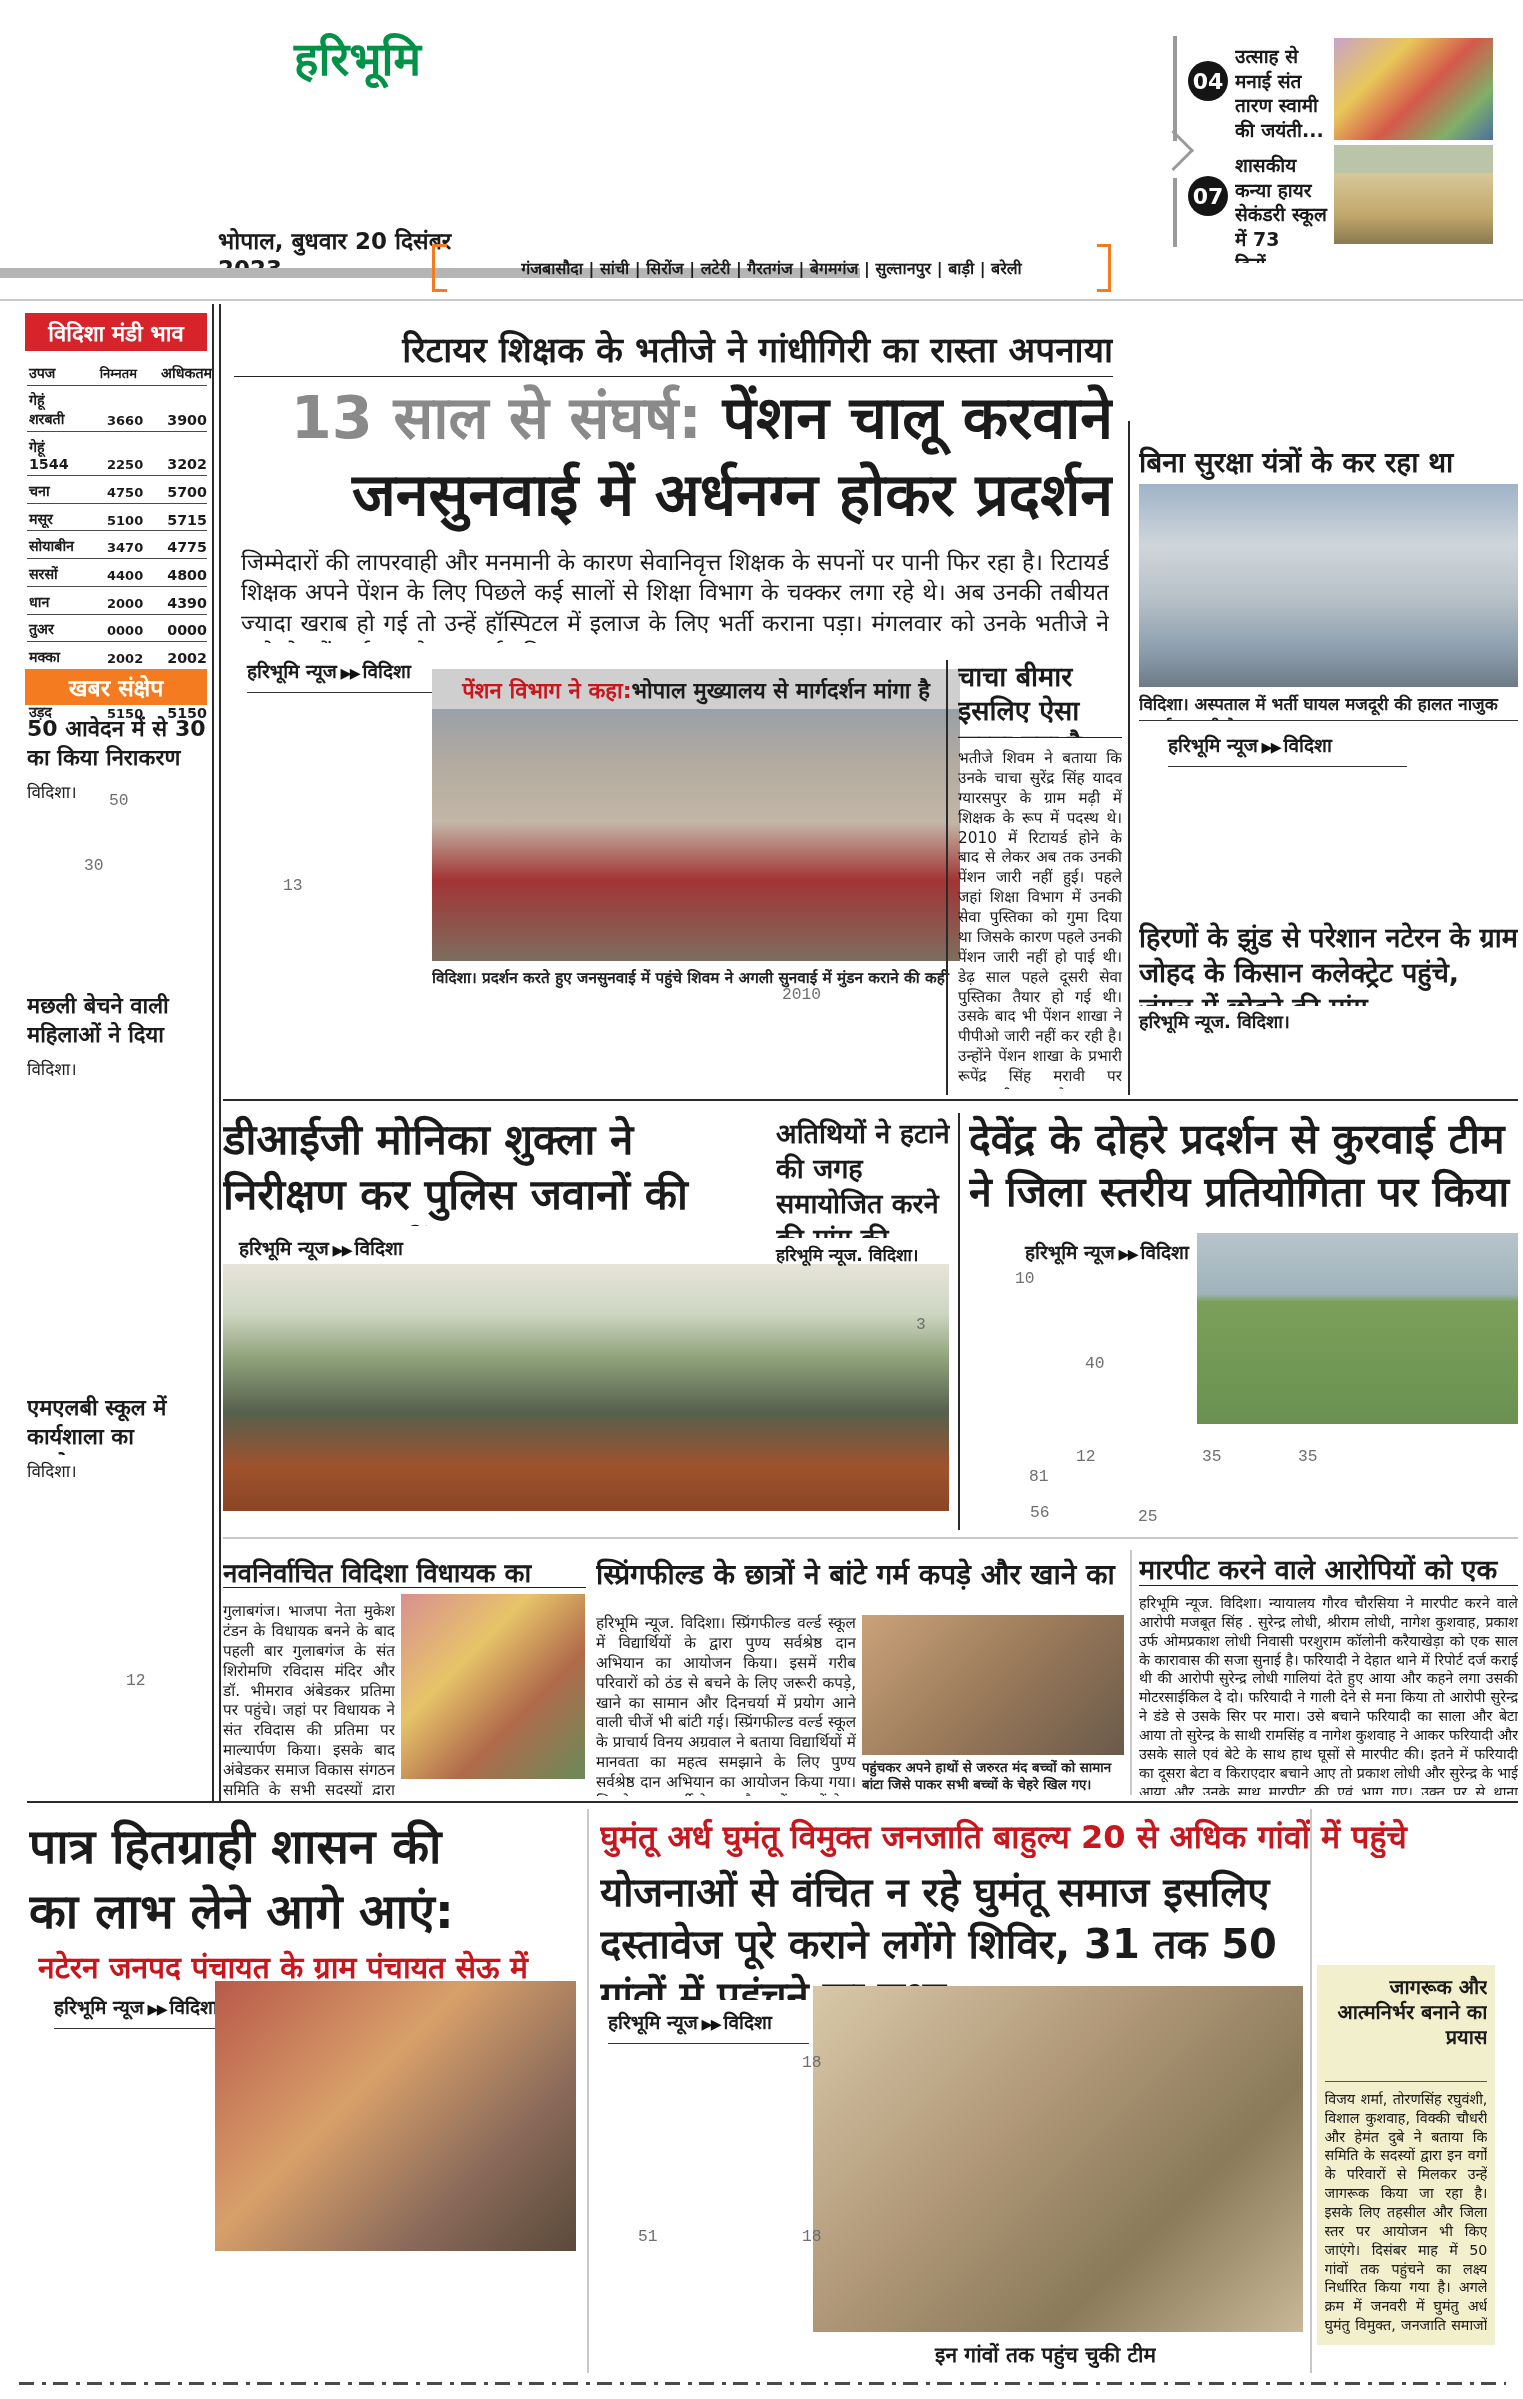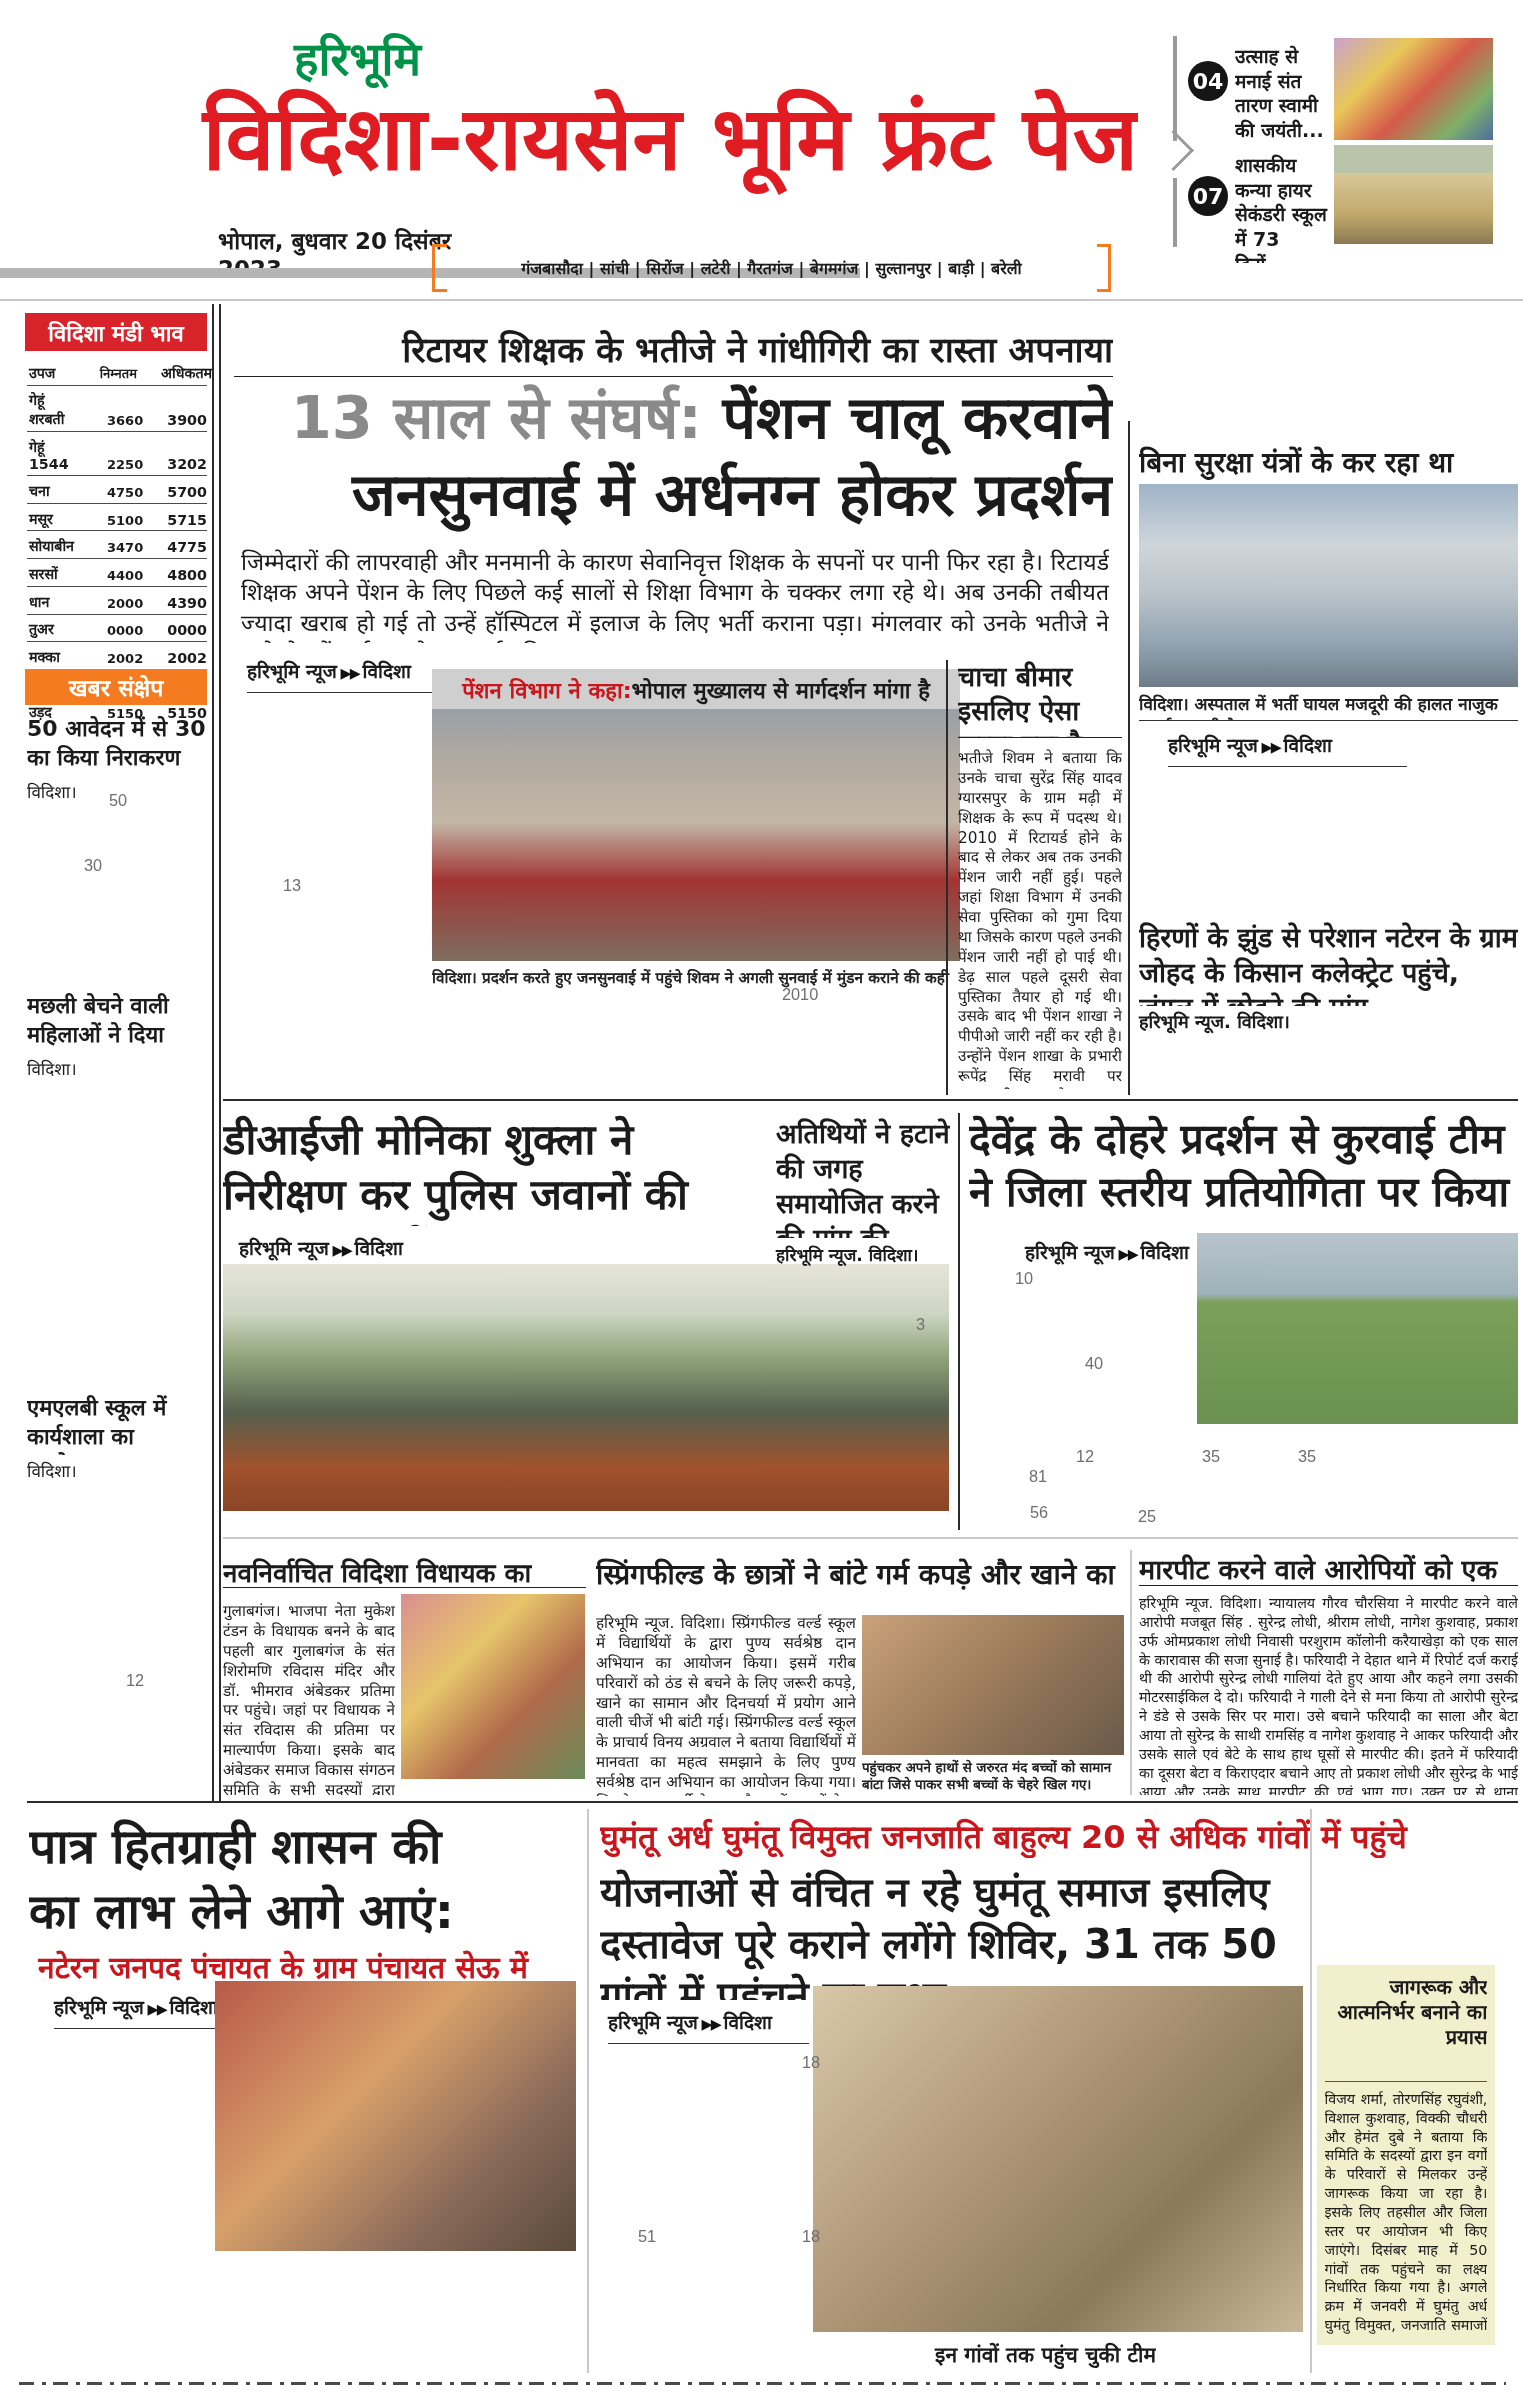--- a/index.html
+++ b/index.html
@@ -24,36 +24,35 @@
   .ph-hospital{background:linear-gradient(180deg,#9fb3c8 0%,#cfd6db 30%,#b9c2c9 55%,#8fa1b0 80%,#6e7b87 100%);}
   .ph-police{background:linear-gradient(180deg,#e7e4da 0%,#cdd6c2 20%,#8fa37a 38%,#55604e 60%,#a0522d 82%,#8a4526 100%);}
   .ph-cricket{background:linear-gradient(180deg,#b8c4cc 0%,#9fb3ba 32%,#7ba05b 36%,#6a9150 100%);}
   .ph-felicit{background:linear-gradient(135deg,#d89090 0%,#e7c46a 35%,#b06a4a 65%,#6a8a5a 100%);}
   .ph-kids{background:linear-gradient(135deg,#caa27a 0%,#9a7a5a 50%,#6a5a4a 100%);}
   .ph-event{background:linear-gradient(135deg,#b85a4a 0%,#d8a06a 40%,#8a6a5a 72%,#5a4a3a 100%);}
   .ph-survey{background:linear-gradient(135deg,#d8c8a8 0%,#b09878 40%,#8a7a5a 70%,#c8b898 100%);}
   .byline{font-weight:700;font-size:19px;white-space:nowrap;}
   .dbl-arrow{color:#111;font-size:14.3px;letter-spacing:-1.9px;margin:0 3.8px;}
   .caption{font-weight:700;color:#222;}
-  .stray{position:absolute;color:#6f6f6f;font-size:16.3px;font-family:Liberation Sans, sans-serif;}
+  .stray{position:absolute;color:#6f6f6f;font-size:16.3px;font-family:Liberation Mono, monospace;}
   .mrow{display:flex;border-bottom:1px solid #4a4a4a;align-items:flex-end;gap:24px;}
   .mrow .c1{width:82px;font-size:14.3px;font-weight:700;padding:4.8px 0 2.9px 1.9px;}
   .mrow .c2{width:48px;font-size:13px;font-weight:700;padding:4.8px 0 2.9px 0;}
   .mrow .c3{width:46px;font-size:14.3px;font-weight:700;padding:4.8px 0 2.9px 0;}
   .titlebox{color:#fff;font-weight:700;display:flex;align-items:center;justify-content:center;}
   .circle{background:#151515;color:#fff;border-radius:50%;display:flex;align-items:center;justify-content:center;font-weight:700;}
   .dashline{height:2.9px;background:repeating-linear-gradient(90deg,#4a4a4a 0 15.3px,transparent 15.3px 23px,#4a4a4a 23px 27px,transparent 27px 34px);}
 </style>
 </head>
 <body>
 
 <div class="page">
 
   <div class="abs b green center" style="left:220px;top:36px;width:201px;font-size:46px;line-height:1;">हरिभूमि</div>
-  <div class="abs b red center clip" style="left:29px;top:82px;width:1109px;height:130px;font-size:88px;line-height:1.3;">विदिशा-रायसेन भूमि फ्रंट पेज</div>
   <div class="abs b" style="left:218px;top:224px;width:287px;font-size:23px;">भोपाल, बुधवार 20 दिसंबर 2023</div>
   <div class="abs rule-gray" style="left:0;top:268px;width:860px;height:9.6px;"></div>
 
   <div class="abs" style="left:432px;top:243px;width:679px;height:50px;display:flex;align-items:center;">
     <span style="display:inline-block;width:11.5px;height:42px;border-left:3.8px solid #f47b20;border-top:3.8px solid #f47b20;border-bottom:3.8px solid #f47b20;"></span>
     <span class="b clip" style="flex:1;font-size:16px;text-align:center;">गंजबासौदा | सांची | सिरोंज | लटेरी | गैरतगंज | बेगमगंज | सुल्तानपुर | बाड़ी | बरेली</span>
     <span style="display:inline-block;width:11.5px;height:42px;border-right:3.8px solid #f47b20;border-top:3.8px solid #f47b20;border-bottom:3.8px solid #f47b20;"></span>
   </div>
   <div class="abs" style="left:0;top:299px;width:1524px;height:1.9px;background:#c9c9c9;"></div>
 

